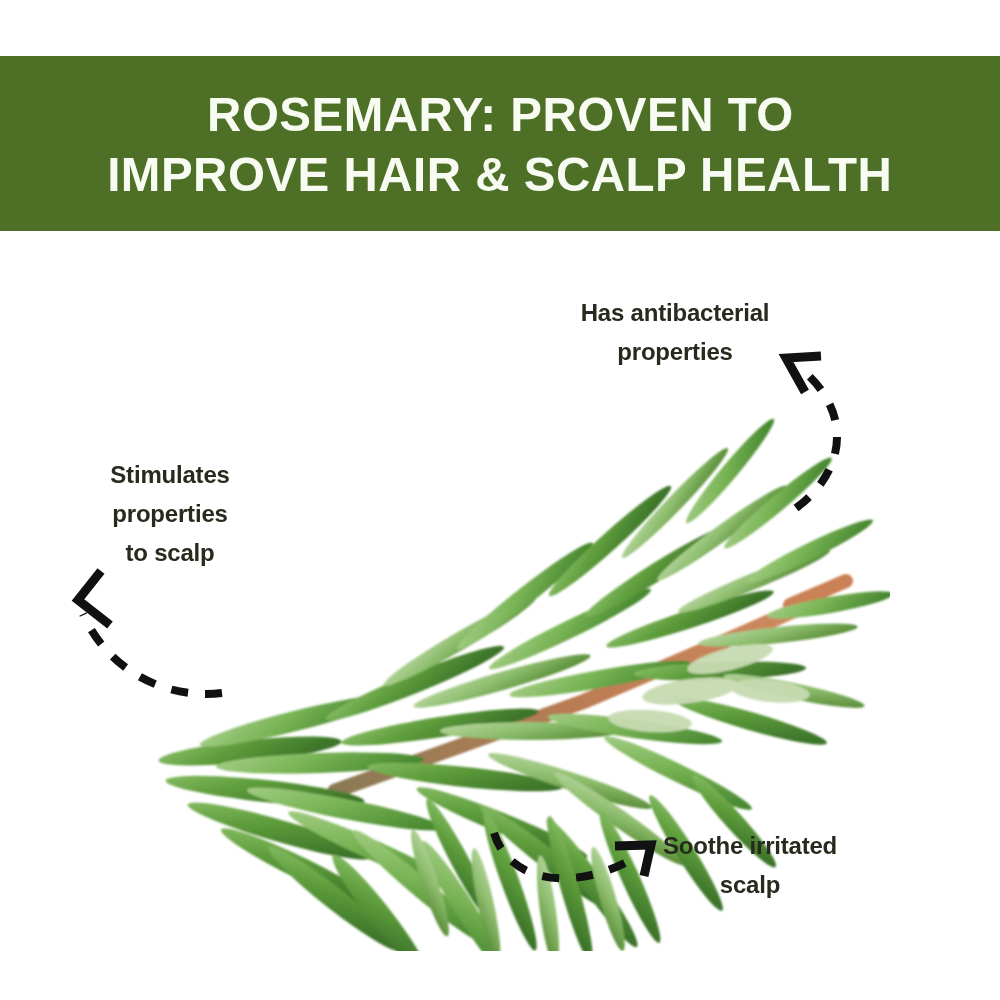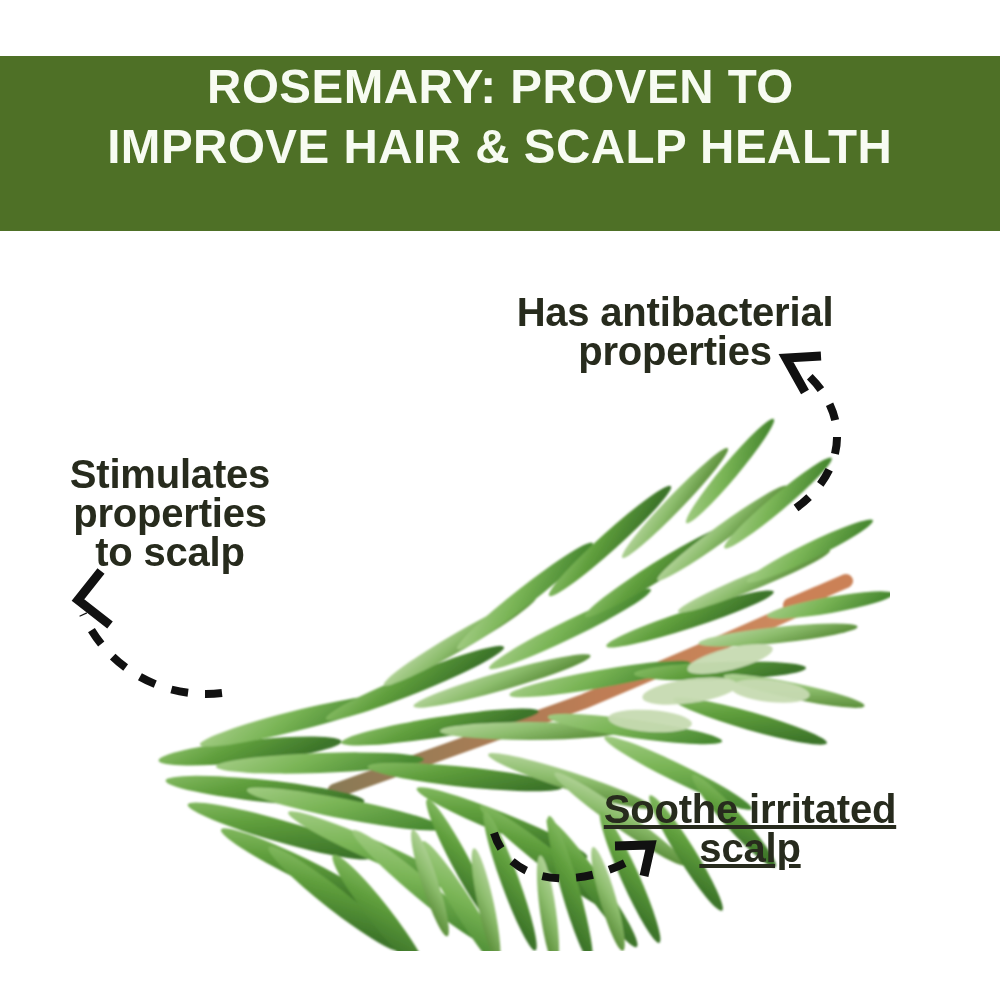--- a/index.html
+++ b/index.html
@@ -25,20 +25,21 @@
   .header-band {
     position: absolute;
     left: 0;
     top: 56px;
     width: 1000px;
     height: 175px;
     background: #4e7026;
     display: flex;
     flex-direction: column;
     align-items: center;
+    justify-content: center;
     box-sizing: border-box;
   }
   .header-line {
     color: #f7fbf2;
     font-family: "Liberation Sans Narrow", "Liberation Sans", sans-serif;
     font-weight: bold;
     font-size: 49px;
     line-height: 60px;
     letter-spacing: 0.5px;
     text-align: center;
@@ -63,41 +64,40 @@
     width: 760px;
     height: 560px;
   }
 
   
   .callout {
     position: absolute;
     color: #272b1d;
     font-family: "Liberation Sans", sans-serif;
     font-weight: bold;
-    font-size: 40px;
+    font-size: 24px;
     line-height: 39px;
     text-align: center;
     white-space: pre-line;
     letter-spacing: -0.2px;
   }
   .callout-antibacterial {
     left: 480px;
     top: 293px;
     width: 390px;
   }
   .callout-stimulates {
     left: 40px;
     top: 455px;
     width: 260px;
   }
   .callout-soothe {
     left: 580px;
-    top: 790px;
+    top: 826px;
     width: 340px;
-    text-decoration: underline;
   }
 
   
   .arrow-layer {
     position: absolute;
     left: 0;
     top: 0;
     width: 1000px;
     height: 1000px;
     pointer-events: none;

